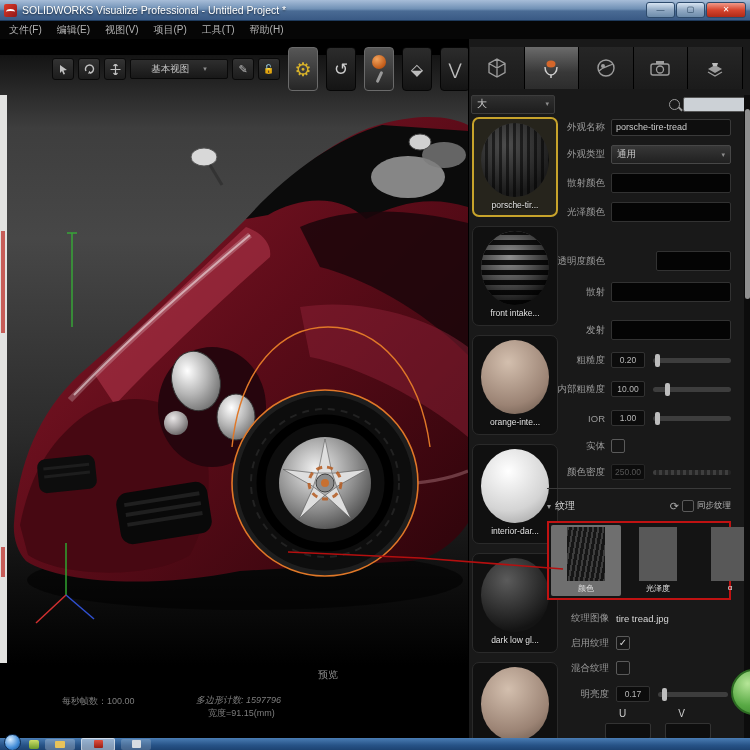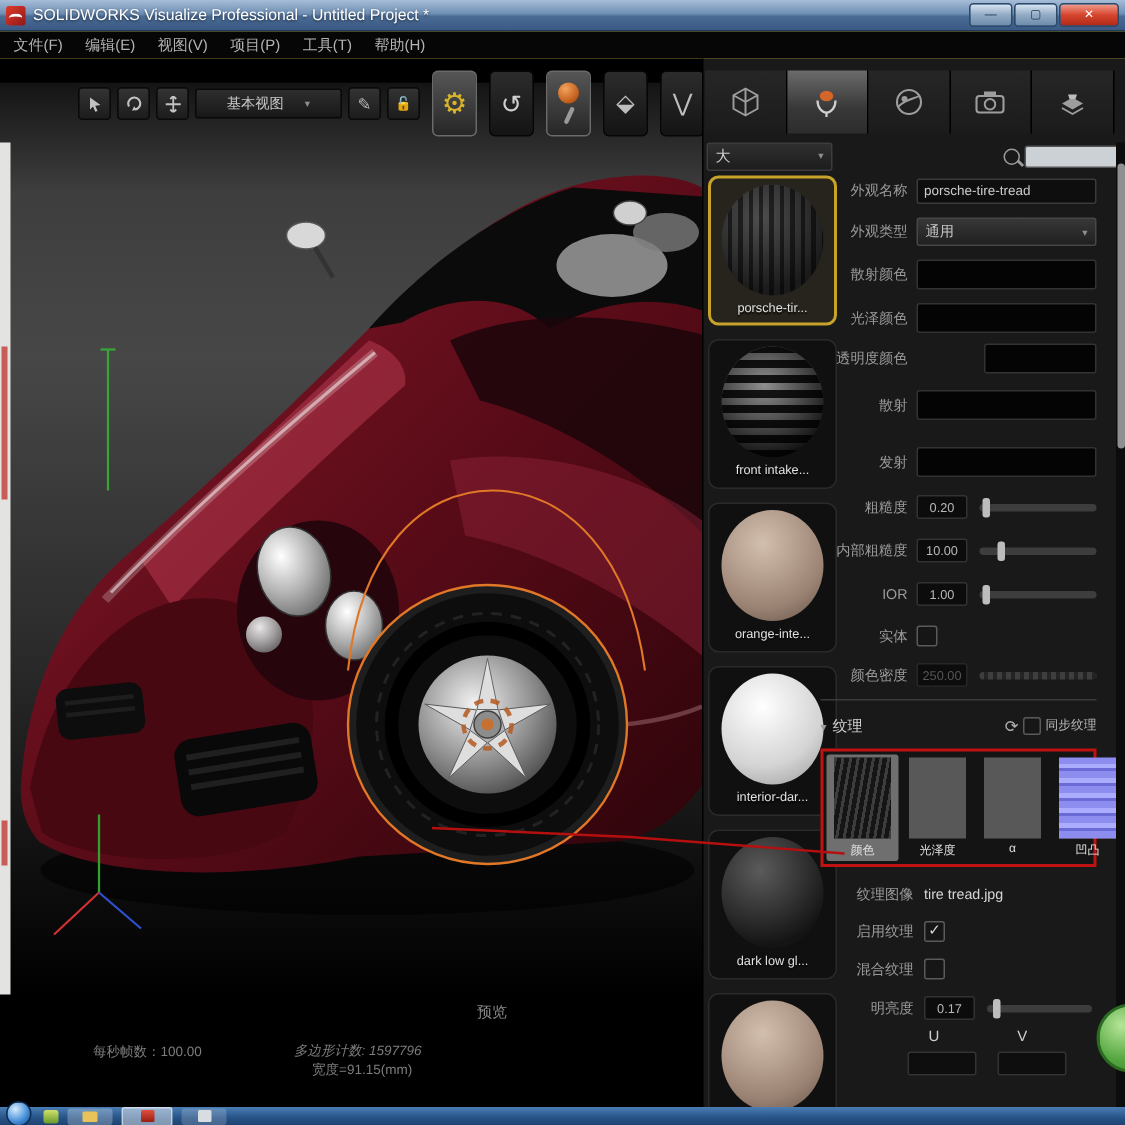--- a/index.html
+++ b/index.html
@@ -101,21 +101,21 @@
   .divider{height:1px;background:#3a3a3a;margin:4px 0 10px 0;}
   
   #tex-header{display:flex;align-items:center;margin-bottom:8px;}
   .tri{color:#9a9a9a;font-size:8px;margin-right:4px;}
   #tex-title{color:#d0d0d0;font-size:10px;}
   #tex-sync{margin-left:auto;display:flex;align-items:center;gap:3px;}
   .sync-glyph{color:#b0b0b0;font-size:11px;}
   #tex-sync .checkbox{width:10px;height:10px;}
   #sync-label{color:#b8b8b8;font-size:8.5px;}
   #tex-slots{display:flex;gap:2px;border:2px solid #c01212;background:#141414;padding:2px;margin-bottom:12px;}
-  .slot{flex:1;display:flex;flex-direction:column;align-items:center;padding:2px 5px;border-radius:2px;}
+  .slot{flex:1;display:flex;flex-direction:column;align-items:center;padding:2px 16px;border-radius:2px;}
   .slot.selected{background:#6f6f6f;}
   .slot-thumb{width:38px;height:54px;}
   .st-tread{background:#232323;position:relative;overflow:hidden;}
   .st-tread::after{content:"";position:absolute;inset:0;
     background:repeating-linear-gradient(100deg,#3d3d3d 0 2px,#151515 2px 5px);}
   .st-gray{background:#585858;}
   .st-normal{background:repeating-linear-gradient(0deg,#8d8df0 0 5px,#6b6bd8 5px 7px,#acacff 7px 10px);}
   .slot-label{font-size:8px;color:#e0e0e0;margin-top:2px;}
   .tex-row{display:flex;align-items:center;margin-bottom:11px;}
   .tex-lbl{width:62px;min-width:62px;text-align:right;margin-right:7px;color:#9b9b9b;font-size:9.5px;}
@@ -408,21 +408,21 @@
         <span class="plbl">外观类型</span>
         <div class="pdrop">
           <span>通用</span>
           <span style="font-size:7px;color:#8e8e8e;">▾</span>
         </div>
       </div>
       <div class="prow" style="">
         <span class="plbl">散射颜色</span>
         <div class="swatch"></div>
       </div>
-      <div class="prow" style="margin-bottom:7px;">
+      <div class="prow" style="margin-bottom:29px;">
         <span class="plbl">光泽颜色</span>
         <div class="swatch"></div>
       </div>
       <div class="prow" style="margin-bottom:11px;gap:45px;">
         <span class="plbl">透明度颜色</span>
         <div class="swatch"></div>
       </div>
       <div class="prow" style="margin-bottom:18px;">
         <span class="plbl">散射</span>
         <div class="swatch"></div>

